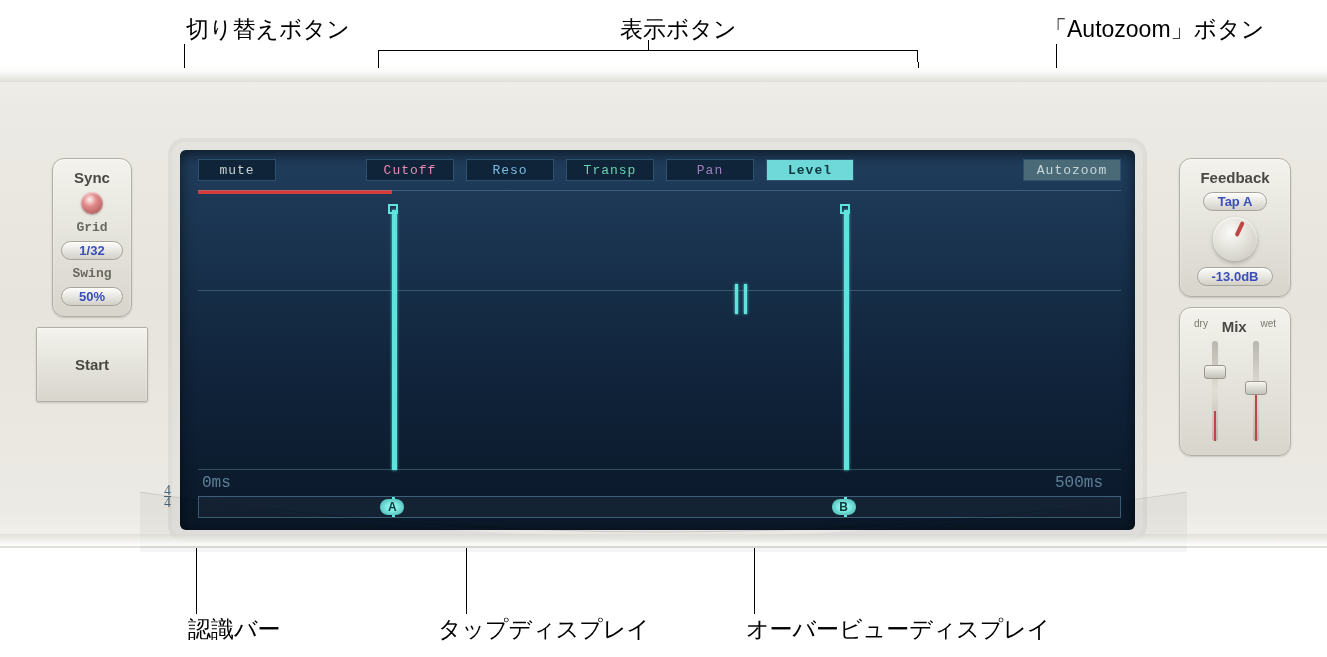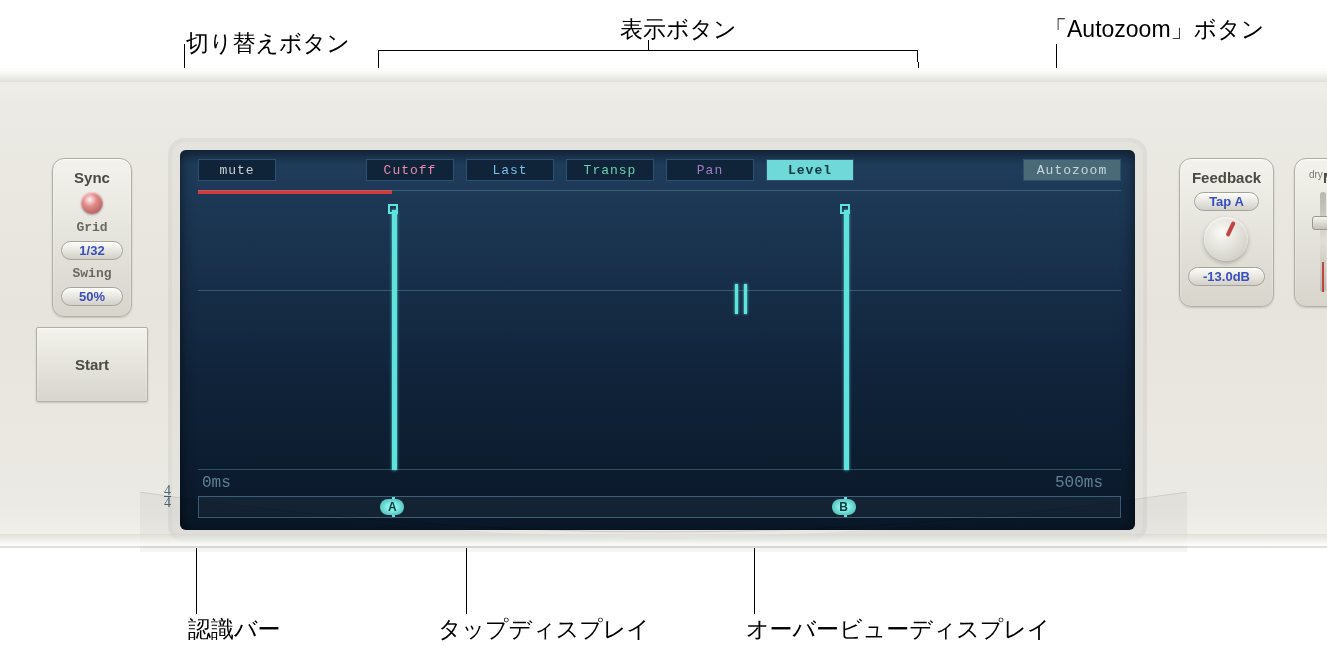--- a/index.html
+++ b/index.html
@@ -261,22 +261,22 @@
   }
   .fraction .den { border-top: 1px solid #4a6678; }
 
   
   .right-panel {
     position: absolute;
     right: 36px;
     top: 88px;
     width: 112px;
     display: flex;
-    flex-direction: row;
-    gap: 20px;
+    flex-direction: column;
+    gap: 10px;
   }
   .knob {
     width: 44px; height: 44px;
     border-radius: 50%;
     background: radial-gradient(circle at 40% 35%, #fafaf7 0%, #d6d4cb 70%, #bab8af 100%);
     box-shadow: inset 0 1px 2px rgba(255,255,255,0.9), 0 2px 4px rgba(0,0,0,0.25);
     position: relative;
   }
   .knob::after {
     content: "";
@@ -347,21 +347,21 @@
     bottom: -6px;
     height: 60px;
     overflow: hidden;
   }
   .swoop svg { width:100%; height:100%; }
 
 </style>
 </head>
 <body>
 
-<div class="callout-label" style="left:186px; top:14px;margin-top:14px;">切り替えボタン</div>
+<div class="callout-label" style="left:186px; top:14px;">切り替えボタン</div>
 <div class="callout-line" style="left:184px; top:44px; width:1px; height:135px;"></div>
 
 <div class="callout-label" style="left:620px; top:14px;">表示ボタン</div>
 <div class="callout-bracket" style="left:378px; top:50px; width:540px; height:12px;"></div>
 <div class="callout-line" style="left:648px; top:40px; width:1px; height:10px;"></div>
 <div class="callout-line" style="left:378px; top:62px; width:1px; height:84px;"></div>
 <div class="callout-line" style="left:918px; top:62px; width:1px; height:84px;"></div>
 
 <div class="callout-label" style="left:1044px; top:14px;">「Autozoom」ボタン</div>
 <div class="callout-line" style="left:1056px; top:44px; width:1px; height:106px;"></div>
@@ -388,21 +388,21 @@
     </div>
     <div class="btn-large">Start</div>
   </div>
 
   <div class="display">
     <div class="display-inner">
       <div class="disp-btn-row">
         <div class="disp-btn mute-btn">mute</div>
         <div style="flex:0 0 78px;"></div>
         <div class="disp-btn cutoff">Cutoff</div>
-        <div class="disp-btn reso">Last</div>
+        <div class="disp-btn reso">Reso</div>
         <div class="disp-btn transp">Transp</div>
         <div class="disp-btn pan">Pan</div>
         <div class="disp-btn active level">Level</div>
         <div class="disp-btn autozoom-btn">Autozoom</div>
       </div>
 
       <div class="chart-area">
 
         <div class="redbar" style="width:21%;"></div>
 

